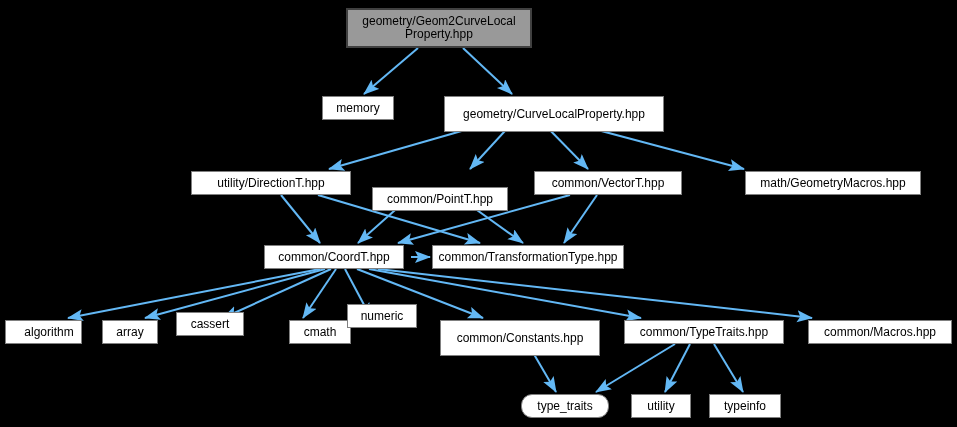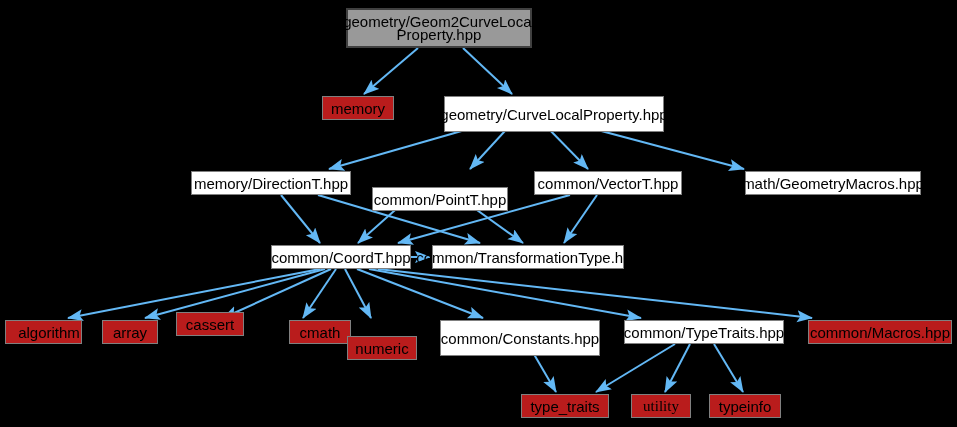--- a/index.html
+++ b/index.html
@@ -25,31 +25,31 @@
     width: 957px;
     height: 427px;
   }
   .graph-node {
     position: absolute;
     box-sizing: border-box;
     display: flex;
     align-items: center;
     justify-content: center;
     text-align: center;
-    font-size: 15px;
+    font-size: 12px;
     line-height: 13px;
     color: #000000;
     border: 1px solid #808080;
     background: #ffffff;
     white-space: pre-line;
     letter-spacing: 0px;
     z-index: 2;
   }
   .graph-node.fill-lightgray {
-    background: #b91c1c;
+    background: #ffffff;
   }
   .graph-node.fill-darkgray {
     background: #999999;
     border: 2px solid #404040;
   }
   .graph-node .node-label {
     display: block;
     padding: 0 4px;
   }
 </style>
@@ -91,32 +91,32 @@
         <line x1="690" y1="344" x2="665" y2="392" stroke="#63b8f5" stroke-width="2" marker-end="url(#arrow-head)"></line>
         <line x1="714" y1="344" x2="743" y2="392" stroke="#63b8f5" stroke-width="2" marker-end="url(#arrow-head)"></line>
       </g>
   </svg>
 
   <div id="node-group">
       <div class="graph-node fill-darkgray" style="left: 346px; top: 8px; width: 186px; height: 40px;"><span class="node-label">geometry/Geom2CurveLocal
 Property.hpp</span></div>
       <div class="graph-node fill-lightgray" style="left: 322px; top: 96px; width: 72px; height: 24px;"><span class="node-label">memory</span></div>
       <div class="graph-node fill-white" style="left: 414px; top: 96px; width: 220px; height: 36px; margin-left: 30px;"><span class="node-label">geometry/CurveLocalProperty.hpp</span></div>
-      <div class="graph-node fill-white" style="left: 191px; top: 171px; width: 160px; height: 24px;"><span class="node-label">memory/DirectionT.hpp</span></div>
+      <div class="graph-node fill-white" style="left: 191px; top: 171px; width: 160px; height: 24px;"><span class="node-label">utility/DirectionT.hpp</span></div>
       <div class="graph-node fill-white" style="left: 372px; top: 171px; width: 136px; height: 24px; margin-top: 16px;"><span class="node-label">common/PointT.hpp</span></div>
       <div class="graph-node fill-white" style="left: 534px; top: 171px; width: 148px; height: 24px;"><span class="node-label">common/VectorT.hpp</span></div>
       <div class="graph-node fill-white" style="left: 707px; top: 171px; width: 176px; height: 24px; margin-left: 38px;"><span class="node-label">math/GeometryMacros.hpp</span></div>
-      <div class="graph-node fill-white" style="left: 271px; top: 245px; width: 140px; height: 24px;"><span class="node-label">common/CoordT.hpp</span></div>
+      <div class="graph-node fill-white" style="left: 264px; top: 245px; width: 140px; height: 24px;"><span class="node-label">common/CoordT.hpp</span></div>
       <div class="graph-node fill-white" style="left: 432px; top: 245px; width: 192px; height: 24px;"><span class="node-label">common/TransformationType.hpp</span></div>
       <div class="graph-node fill-lightgray" style="left: 5px; top: 320px; width: 77px; height: 24px; padding-left: 11px;"><span class="node-label">algorithm</span></div>
       <div class="graph-node fill-lightgray" style="left: 102px; top: 320px; width: 56px; height: 24px;"><span class="node-label">array</span></div>
       <div class="graph-node fill-lightgray" style="left: 176px; top: 312px; width: 68px; height: 24px;"><span class="node-label">cassert</span></div>
       <div class="graph-node fill-lightgray" style="left: 265px; top: 320px; width: 62px; height: 24px; margin-left: 24px;"><span class="node-label">cmath</span></div>
-      <div class="graph-node fill-lightgray" style="left: 347px; top: 336px; width: 70px; height: 24px;"><span class="node-label">numeric</span></div>
+      <div class="graph-node fill-lightgray" style="left: 347px; top: 304px; width: 70px; height: 24px;"><span class="node-label">numeric</span></div>
       <div class="graph-node fill-white" style="left: 440px; top: 320px; width: 160px; height: 36px;"><span class="node-label">common/Constants.hpp</span></div>
       <div class="graph-node fill-white" style="left: 624px; top: 320px; width: 160px; height: 24px;"><span class="node-label">common/TypeTraits.hpp</span></div>
       <div class="graph-node fill-lightgray" style="left: 808px; top: 320px; width: 144px; height: 24px;"><span class="node-label">common/Macros.hpp</span></div>
-      <div class="graph-node fill-lightgray" style="left: 521px; top: 394px; width: 88px; height: 24px;"><span class="node-label">type_traits</span></div>
-      <div class="graph-node fill-lightgray" style="left: 631px; top: 394px; width: 60px; height: 24px; font-family: Liberation Serif, serif;"><span class="node-label">utility</span></div>
+      <div class="graph-node fill-lightgray" style="left: 521px; top: 394px; width: 88px; height: 24px; border-radius: 11px;"><span class="node-label">type_traits</span></div>
+      <div class="graph-node fill-lightgray" style="left: 631px; top: 394px; width: 60px; height: 24px;"><span class="node-label">utility</span></div>
       <div class="graph-node fill-lightgray" style="left: 709px; top: 394px; width: 72px; height: 24px;"><span class="node-label">typeinfo</span></div>
     </div>
 
 </div>
 
 </body></html>

